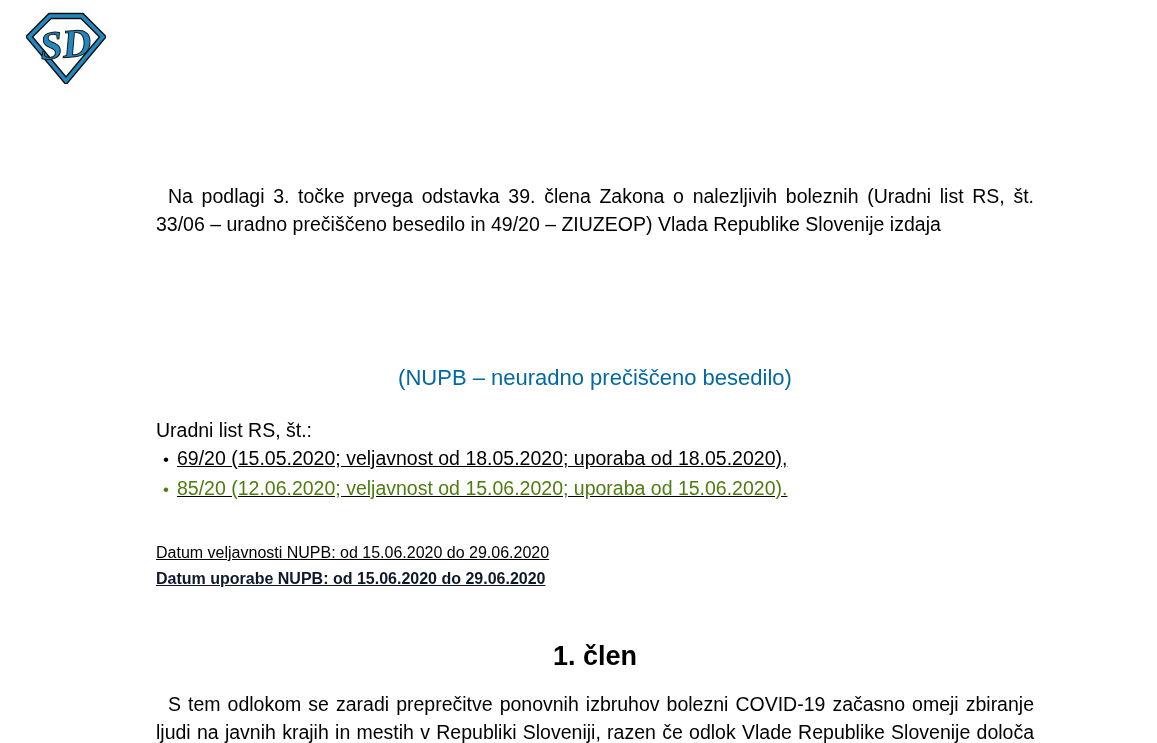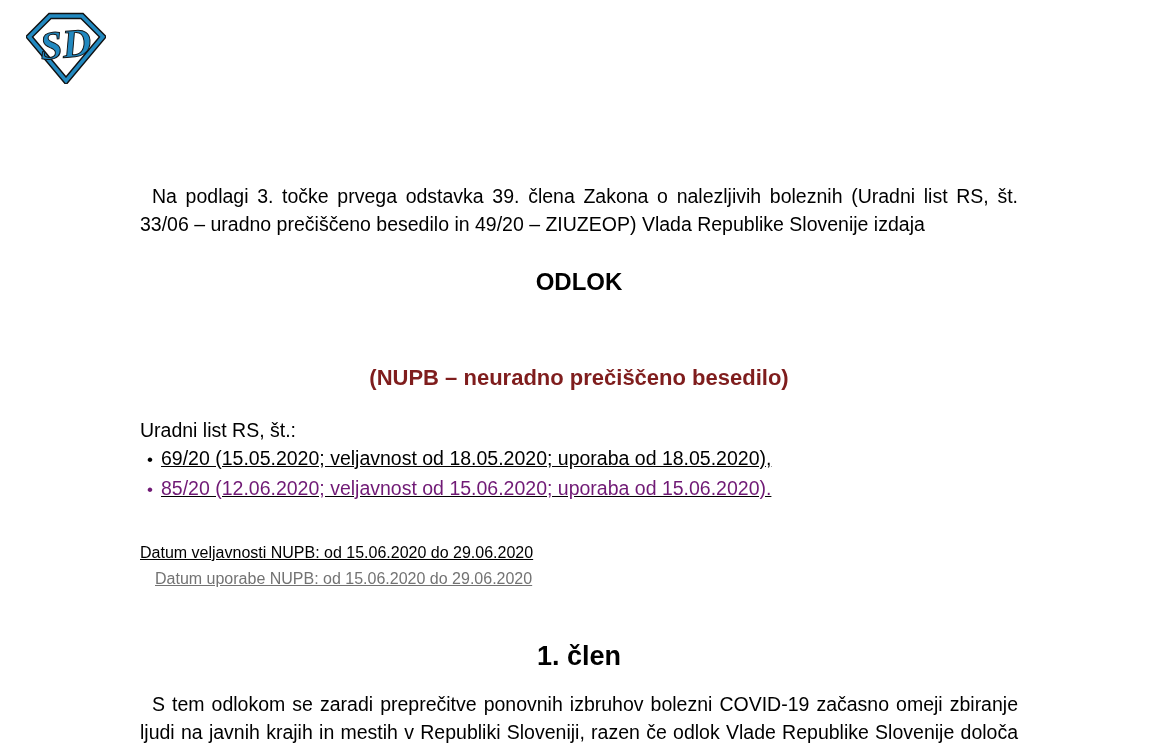--- a/index.html
+++ b/index.html
@@ -17,21 +17,21 @@
   }
   .logo {
     position: absolute;
     left: 26px;
     top: 12px;
     width: 80px;
     height: 72px;
   }
   .content {
     position: absolute;
-    left: 140px;
+    left: 156px;
     width: 878px;
     top: 0;
     height: 743px;
   }
   .block { position: absolute; left: 0; width: 878px; }
 
   .intro {
     top: 162px;
     font-size: 19.5px;
     line-height: 28px;
@@ -41,51 +41,51 @@
   .title-block {
     top: 266px;
     text-align: center;
     font-weight: bold;
     font-size: 24px;
     line-height: 32px;
   }
   .nupb {
     top: 364px;
     text-align: center;
-    font-weight: bold;
+    font-weight: normal;
     font-size: 22px;
     line-height: 28px;
-    color: #7f1d1d;
+    color: #0369a1;
   }
   .gazette-heading {
     top: 416px;
     font-size: 19.5px;
     line-height: 28px;
   }
   .gazette-list {
     top: 444px;
     font-size: 19.5px;
     line-height: 28px;
     padding-left: 7px;
     text-decoration: underline;
   }
   .gazette-item { white-space: nowrap; }
   .gazette-item .bullet {
     display: inline-block;
     width: 14px;
     font-size: 17px;
   }
-  .red { color: #701a75; }
+  .red { color: #4d7c0f; }
   .validity {
     top: 540px;
     font-size: 16px;
     line-height: 26px;
   }
   .validity .line { text-decoration: underline; }
-  .validity .usage { font-weight: normal; color: #737373; margin-left: 15px; }
+  .validity .usage { font-weight: bold; color: #0f172a; }
   .article-heading {
     top: 642px;
     text-align: center;
     font-weight: bold;
     font-size: 27px;
     line-height: 28px;
   }
   .article-body {
     top: 670px;
     font-size: 19.5px;
@@ -101,21 +101,20 @@
   <path d="M30 5 L70 5 L96 31 L50 86 L4 31 Z" fill="#ffffff" stroke="#111111" stroke-width="8" stroke-linejoin="miter"></path>
   <path d="M30 5 L70 5 L96 31 L50 86 L4 31 Z" fill="none" stroke="#2289c0" stroke-width="4.5" stroke-linejoin="miter"></path>
   <text x="50" y="57" text-anchor="middle" font-family="'Liberation Serif', serif" font-style="italic" font-weight="bold" font-size="50" fill="#2289c0" stroke="#111111" stroke-width="1.2" transform="rotate(-5 50 45)">SD</text>
 </svg>
 
 <div class="content">
 
   <p class="block intro">Na podlagi 3. točke prvega odstavka 39. člena Zakona o nalezljivih boleznih (Uradni list RS, št. 33/06 – uradno prečiščeno besedilo in 49/20 – ZIUZEOP) Vlada Republike Slovenije izdaja</p>
 
   <div class="block title-block">
-    <div>ODLOK</div>
   </div>
 
   <div class="block nupb">(NUPB – neuradno prečiščeno besedilo)</div>
 
   <div class="block gazette-heading">Uradni list RS, št.:</div>
 
   <div class="block gazette-list">
     <div class="gazette-item">
       <span class="bullet">•</span><span>69/20 (15.05.2020; veljavnost od 18.05.2020; uporaba od 18.05.2020),</span>
     </div>

